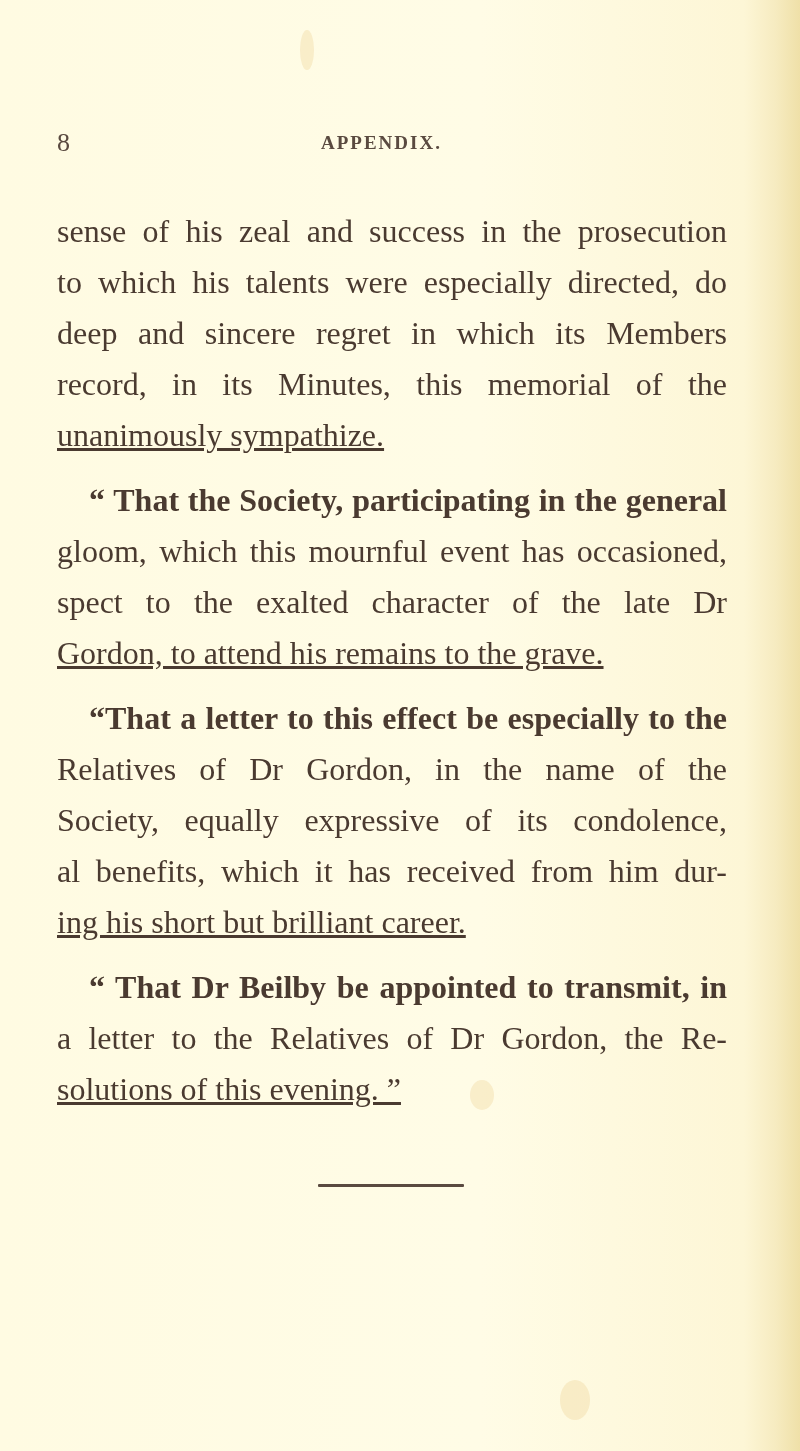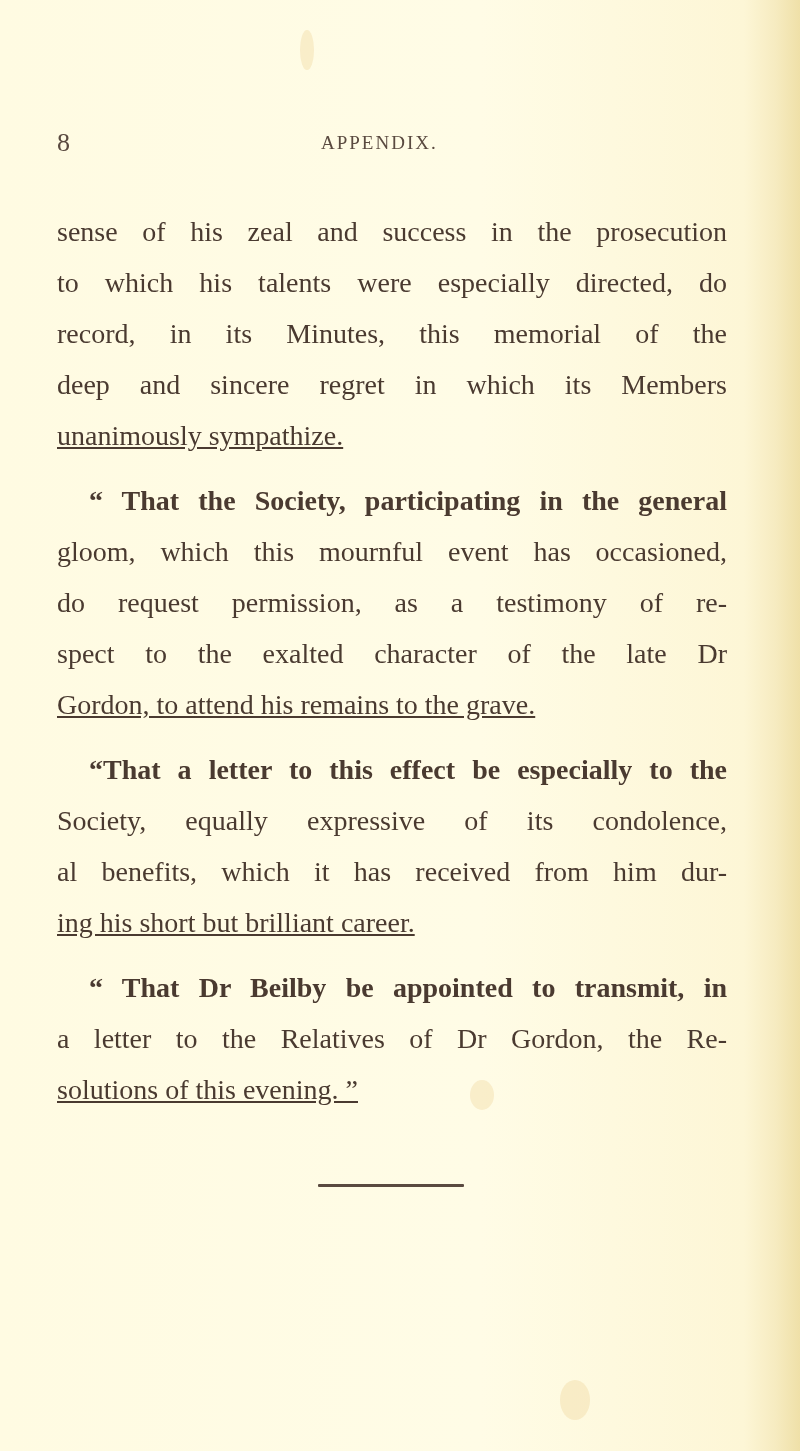--- a/index.html
+++ b/index.html
@@ -40,29 +40,30 @@
       font-size: 26px;
       color: #5a4a40;
     }
     .head-title {
       position: absolute;
       left: 264px;
       top: 4px;
       font-size: 19px;
       letter-spacing: 2px;
       color: #5a4a40;
+      font-weight: bold;
     }
     .body-text {
       position: absolute;
       top: 206px;
       left: 57px;
       width: 670px;
     }
     .line {
-      font-size: 28px;
+      font-size: 32px;
       height: 51px;
       line-height: 51px;
       white-space: nowrap;
       text-align: justify;
       text-align-last: justify;
       color: #4a3a30;
     }
     .line.last {
       text-align-last: left;
       text-decoration: underline;
@@ -94,35 +95,35 @@
 
   <div class="running-head">
     <span class="page-number">8</span>
     <span class="head-title">APPENDIX.</span>
   </div>
 
   <div class="body-text">
     <div>
       <div class="line">sense of his zeal and success in the prosecution</div>
       <div class="line">to which his talents were especially directed, do</div>
+      <div class="line">deep and sincere regret in which its Members</div>
       <div class="line">record, in its Minutes, this memorial of the</div>
-      <div class="line">deep and sincere regret in which its Members</div>
       <div class="line last">unanimously sympathize.</div>
     </div>
     <div class="para-gap"></div>
     <div>
       <div class="line indent">“ That the Society, participating in the general</div>
       <div class="line">gloom, which this mournful event has occasioned,</div>
-      <div class="line">do request permission, as a testimony of re-</div>
       <div class="line">spect to the exalted character of the late Dr</div>
       <div class="line last">Gordon, to attend his remains to the grave.</div>
     </div>
     <div class="para-gap"></div>
     <div>
       <div class="line indent">“That a letter to this effect be especially to the</div>
+      <div class="line">Relatives of Dr Gordon, in the name of the</div>
       <div class="line">Society, equally expressive of its condolence,</div>
       <div class="line">al benefits, which it has received from him dur-</div>
       <div class="line last">ing his short but brilliant career.</div>
     </div>
     <div class="para-gap"></div>
     <div>
       <div class="line indent">“ That Dr Beilby be appointed to transmit, in</div>
       <div class="line">a letter to the Relatives of Dr Gordon, the Re-</div>
       <div class="line last">solutions of this evening. ”</div>
     </div>

